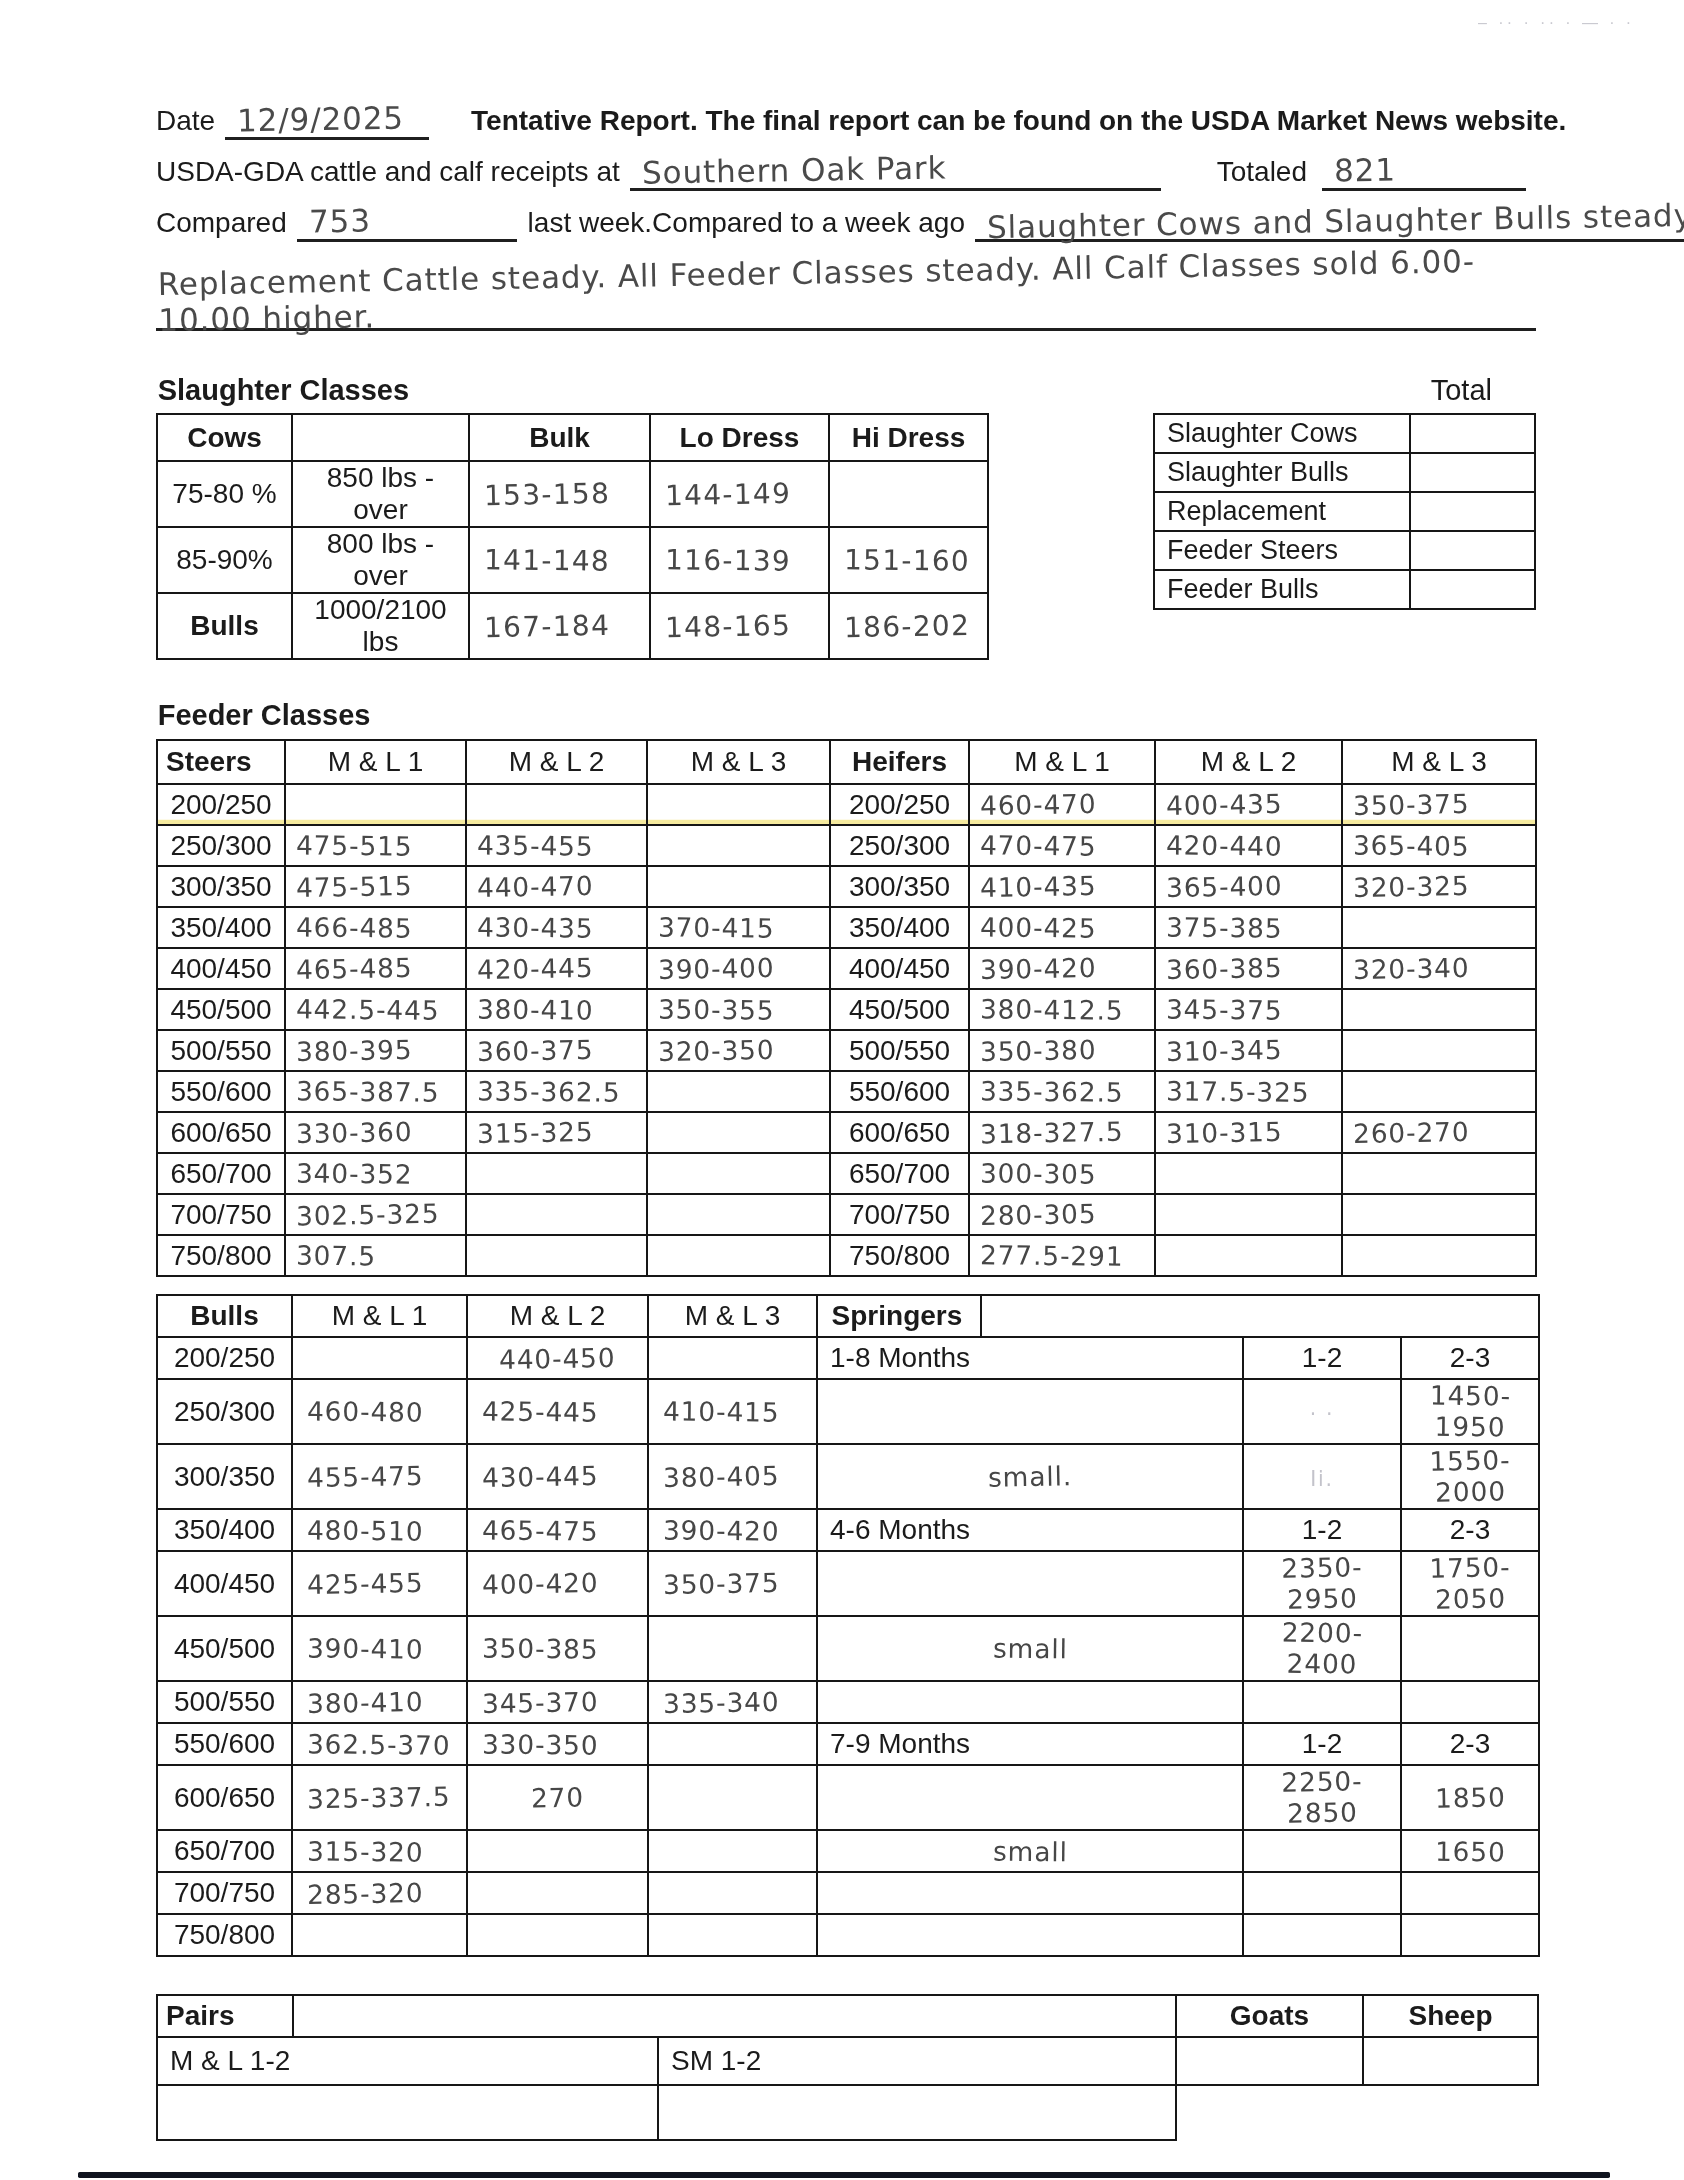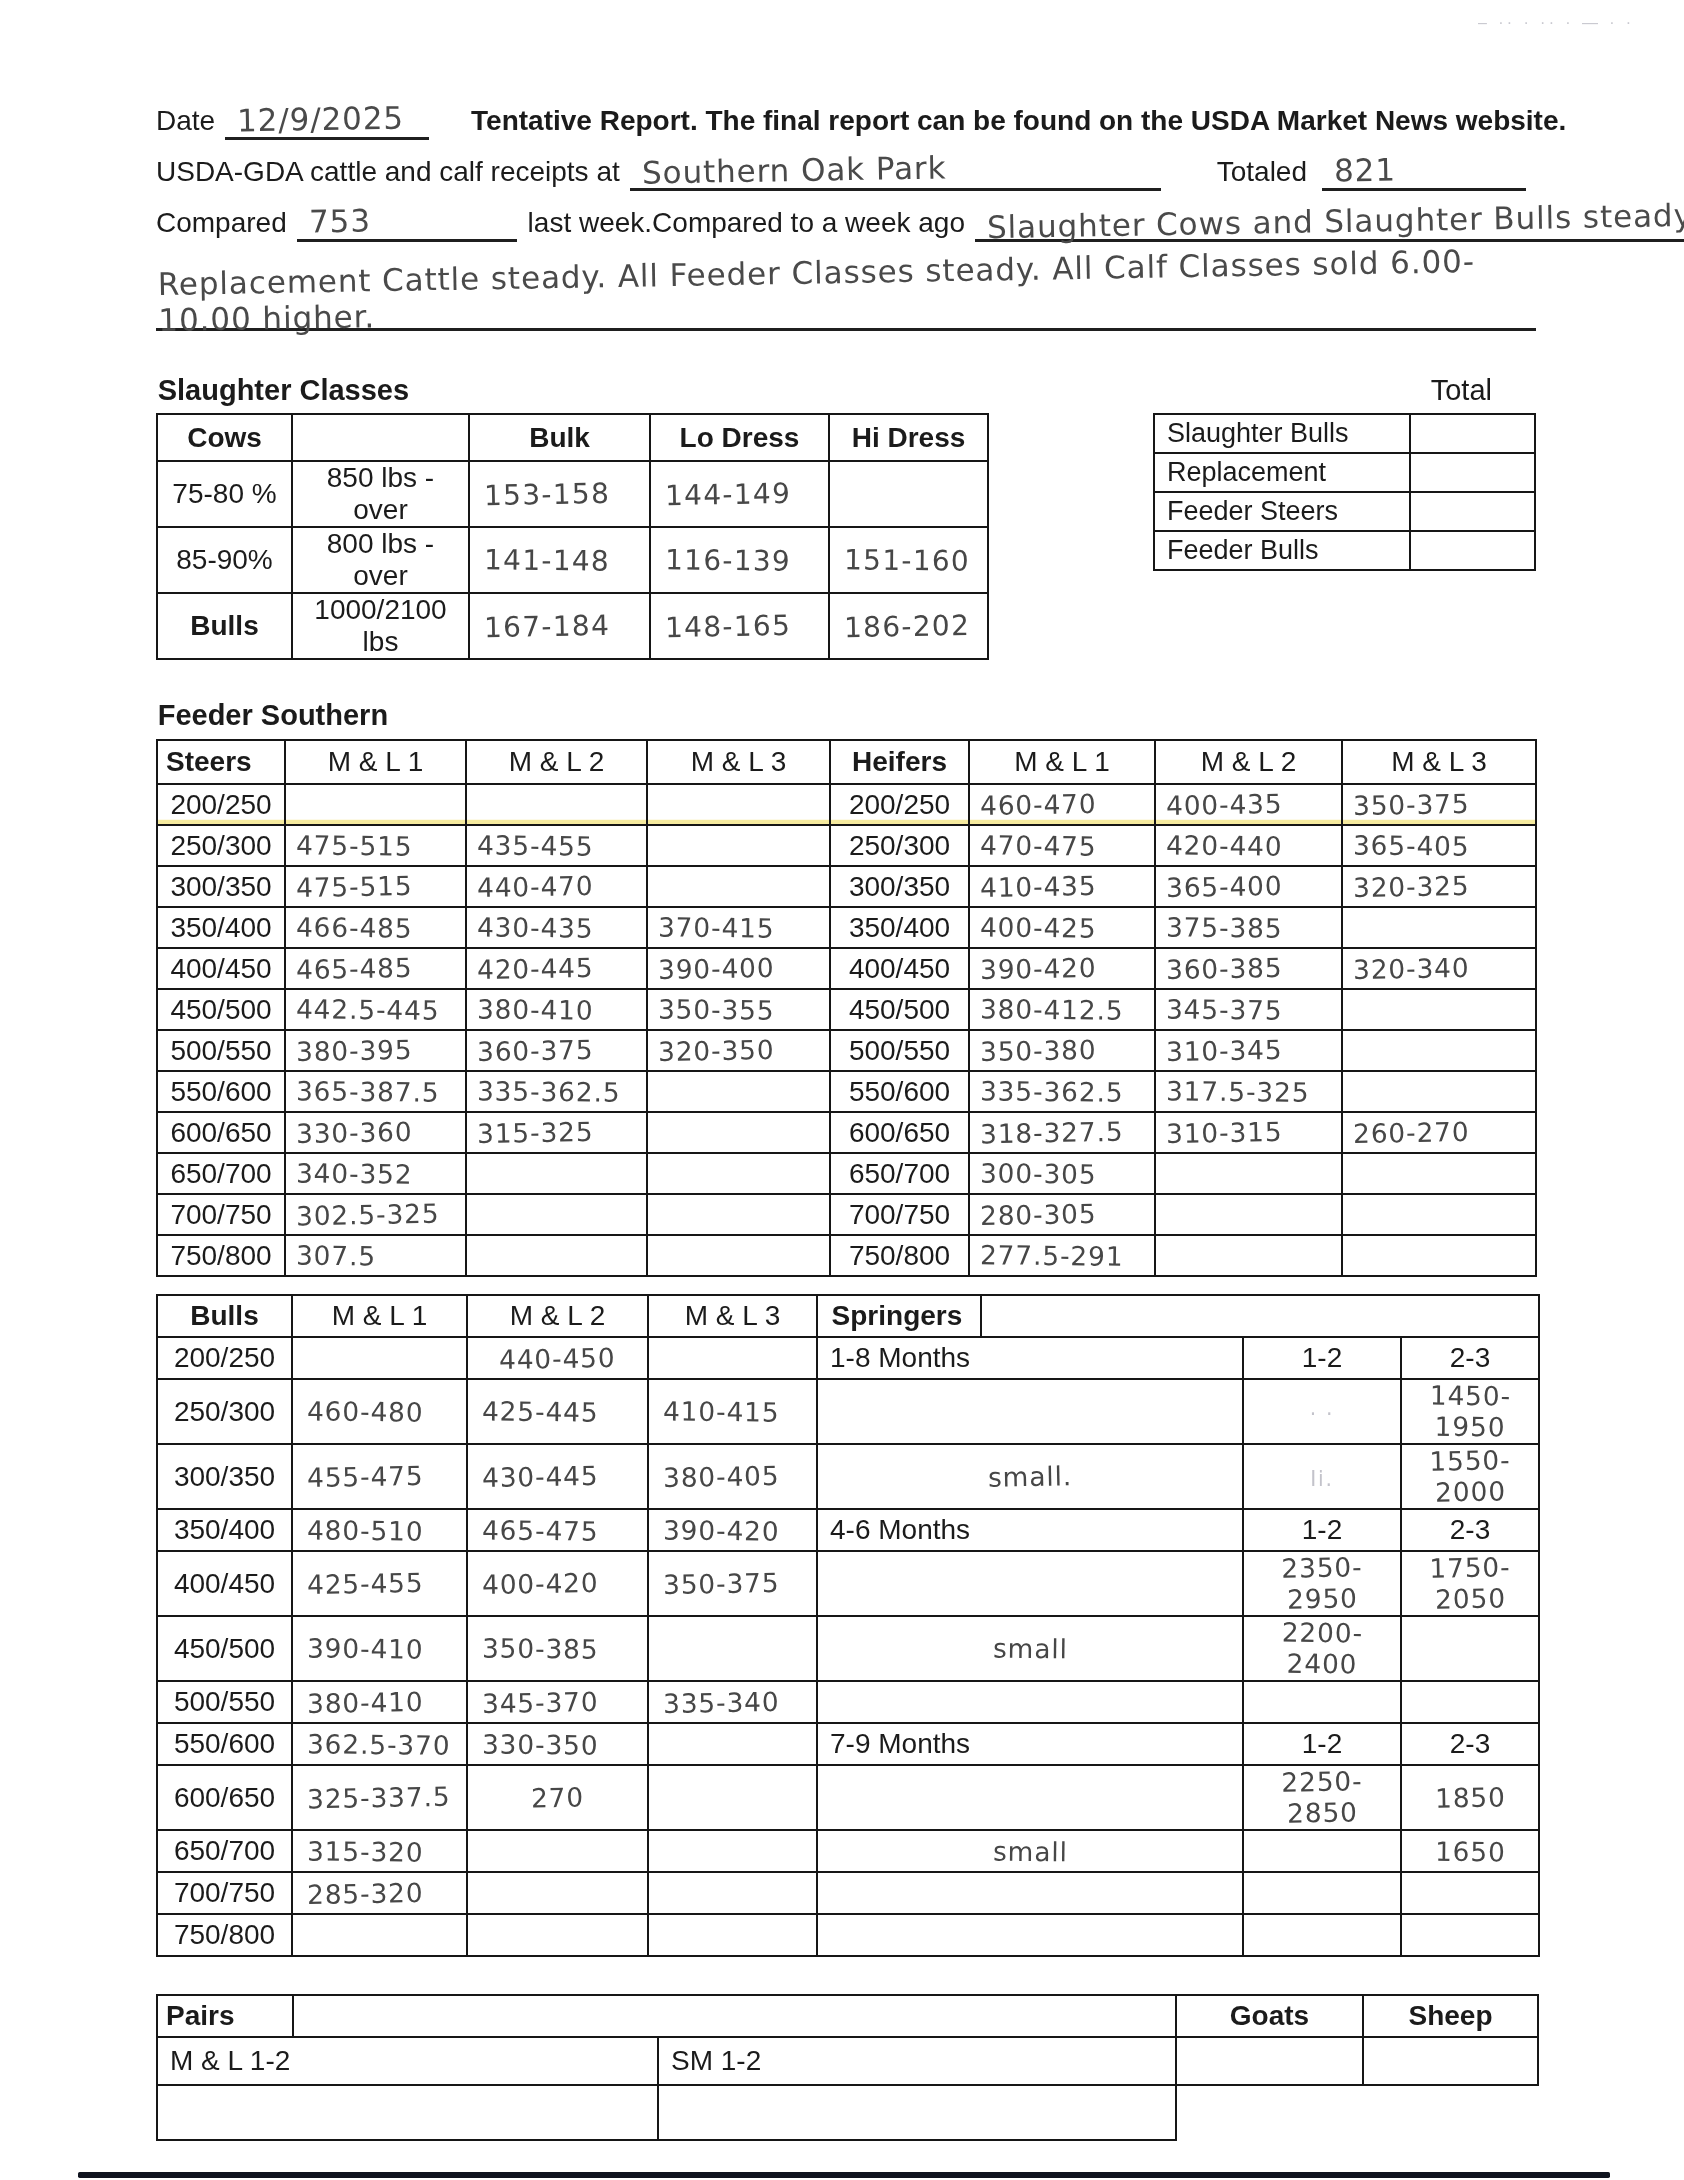--- a/index.html
+++ b/index.html
@@ -163,41 +163,45 @@
         </tbody>
     </table>
 
     <table class="t-totals" style="width:381px;">
       <colgroup>
           <col style="width:256px">
           <col style="width:125px">
         </colgroup>
       <tbody>
           <tr>
+            <td class="pl"><span class="v">Slaughter Cows</span></td>
+            <td class="hw"><span class="v"></span></td>
+          </tr>
+          <tr>
             <td class="pl"><span class="v">Slaughter Bulls</span></td>
             <td class="hw"><span class="v"></span></td>
           </tr>
           <tr>
             <td class="pl"><span class="v">Replacement</span></td>
             <td class="hw"><span class="v"></span></td>
           </tr>
           <tr>
             <td class="pl"><span class="v">Feeder Steers</span></td>
             <td class="hw"><span class="v"></span></td>
           </tr>
           <tr>
             <td class="pl"><span class="v">Feeder Bulls</span></td>
             <td class="hw"><span class="v"></span></td>
           </tr>
         </tbody>
     </table>
   </div>
 
   <div class="feeder-block">
-    <div class="sec-title">Feeder Southern</div>
+    <div class="sec-title">Feeder Classes</div>
     <table class="t-feeder" style="width:1380px;">
       <colgroup>
           <col style="width:128px">
           <col style="width:181px">
           <col style="width:181px">
           <col style="width:183px">
           <col style="width:139px">
           <col style="width:186px">
           <col style="width:187px">
           <col style="width:194px">

